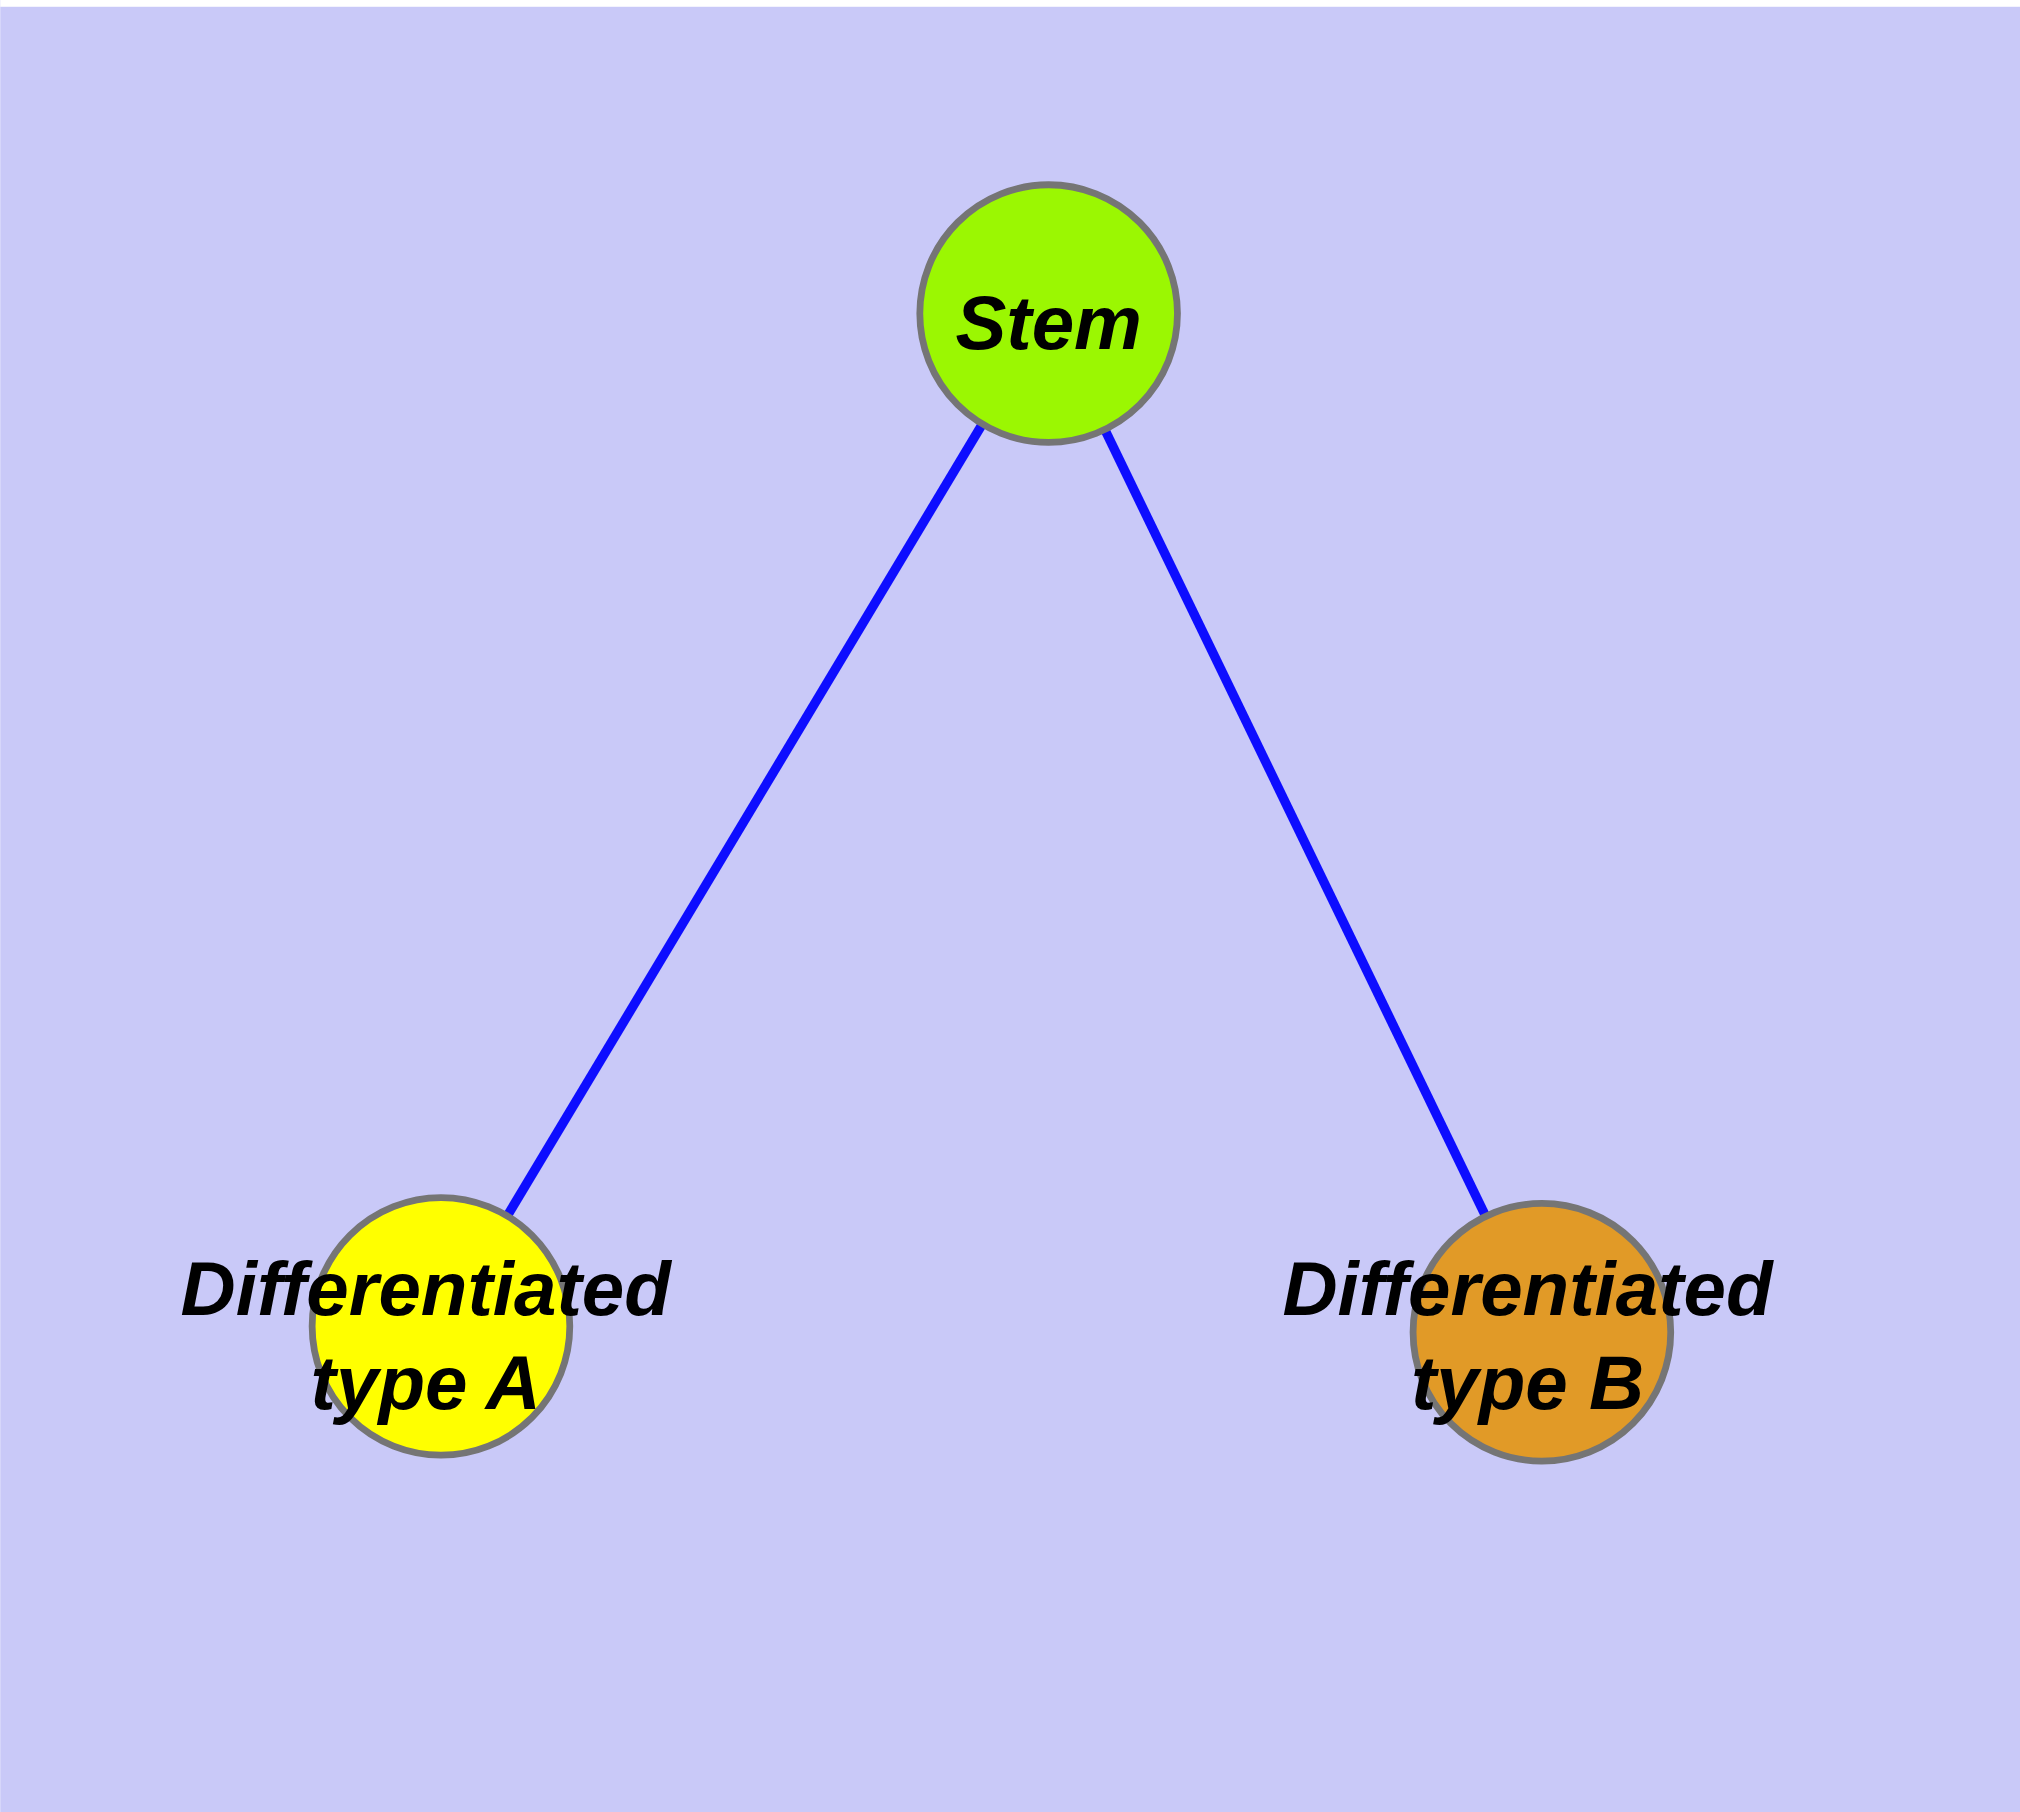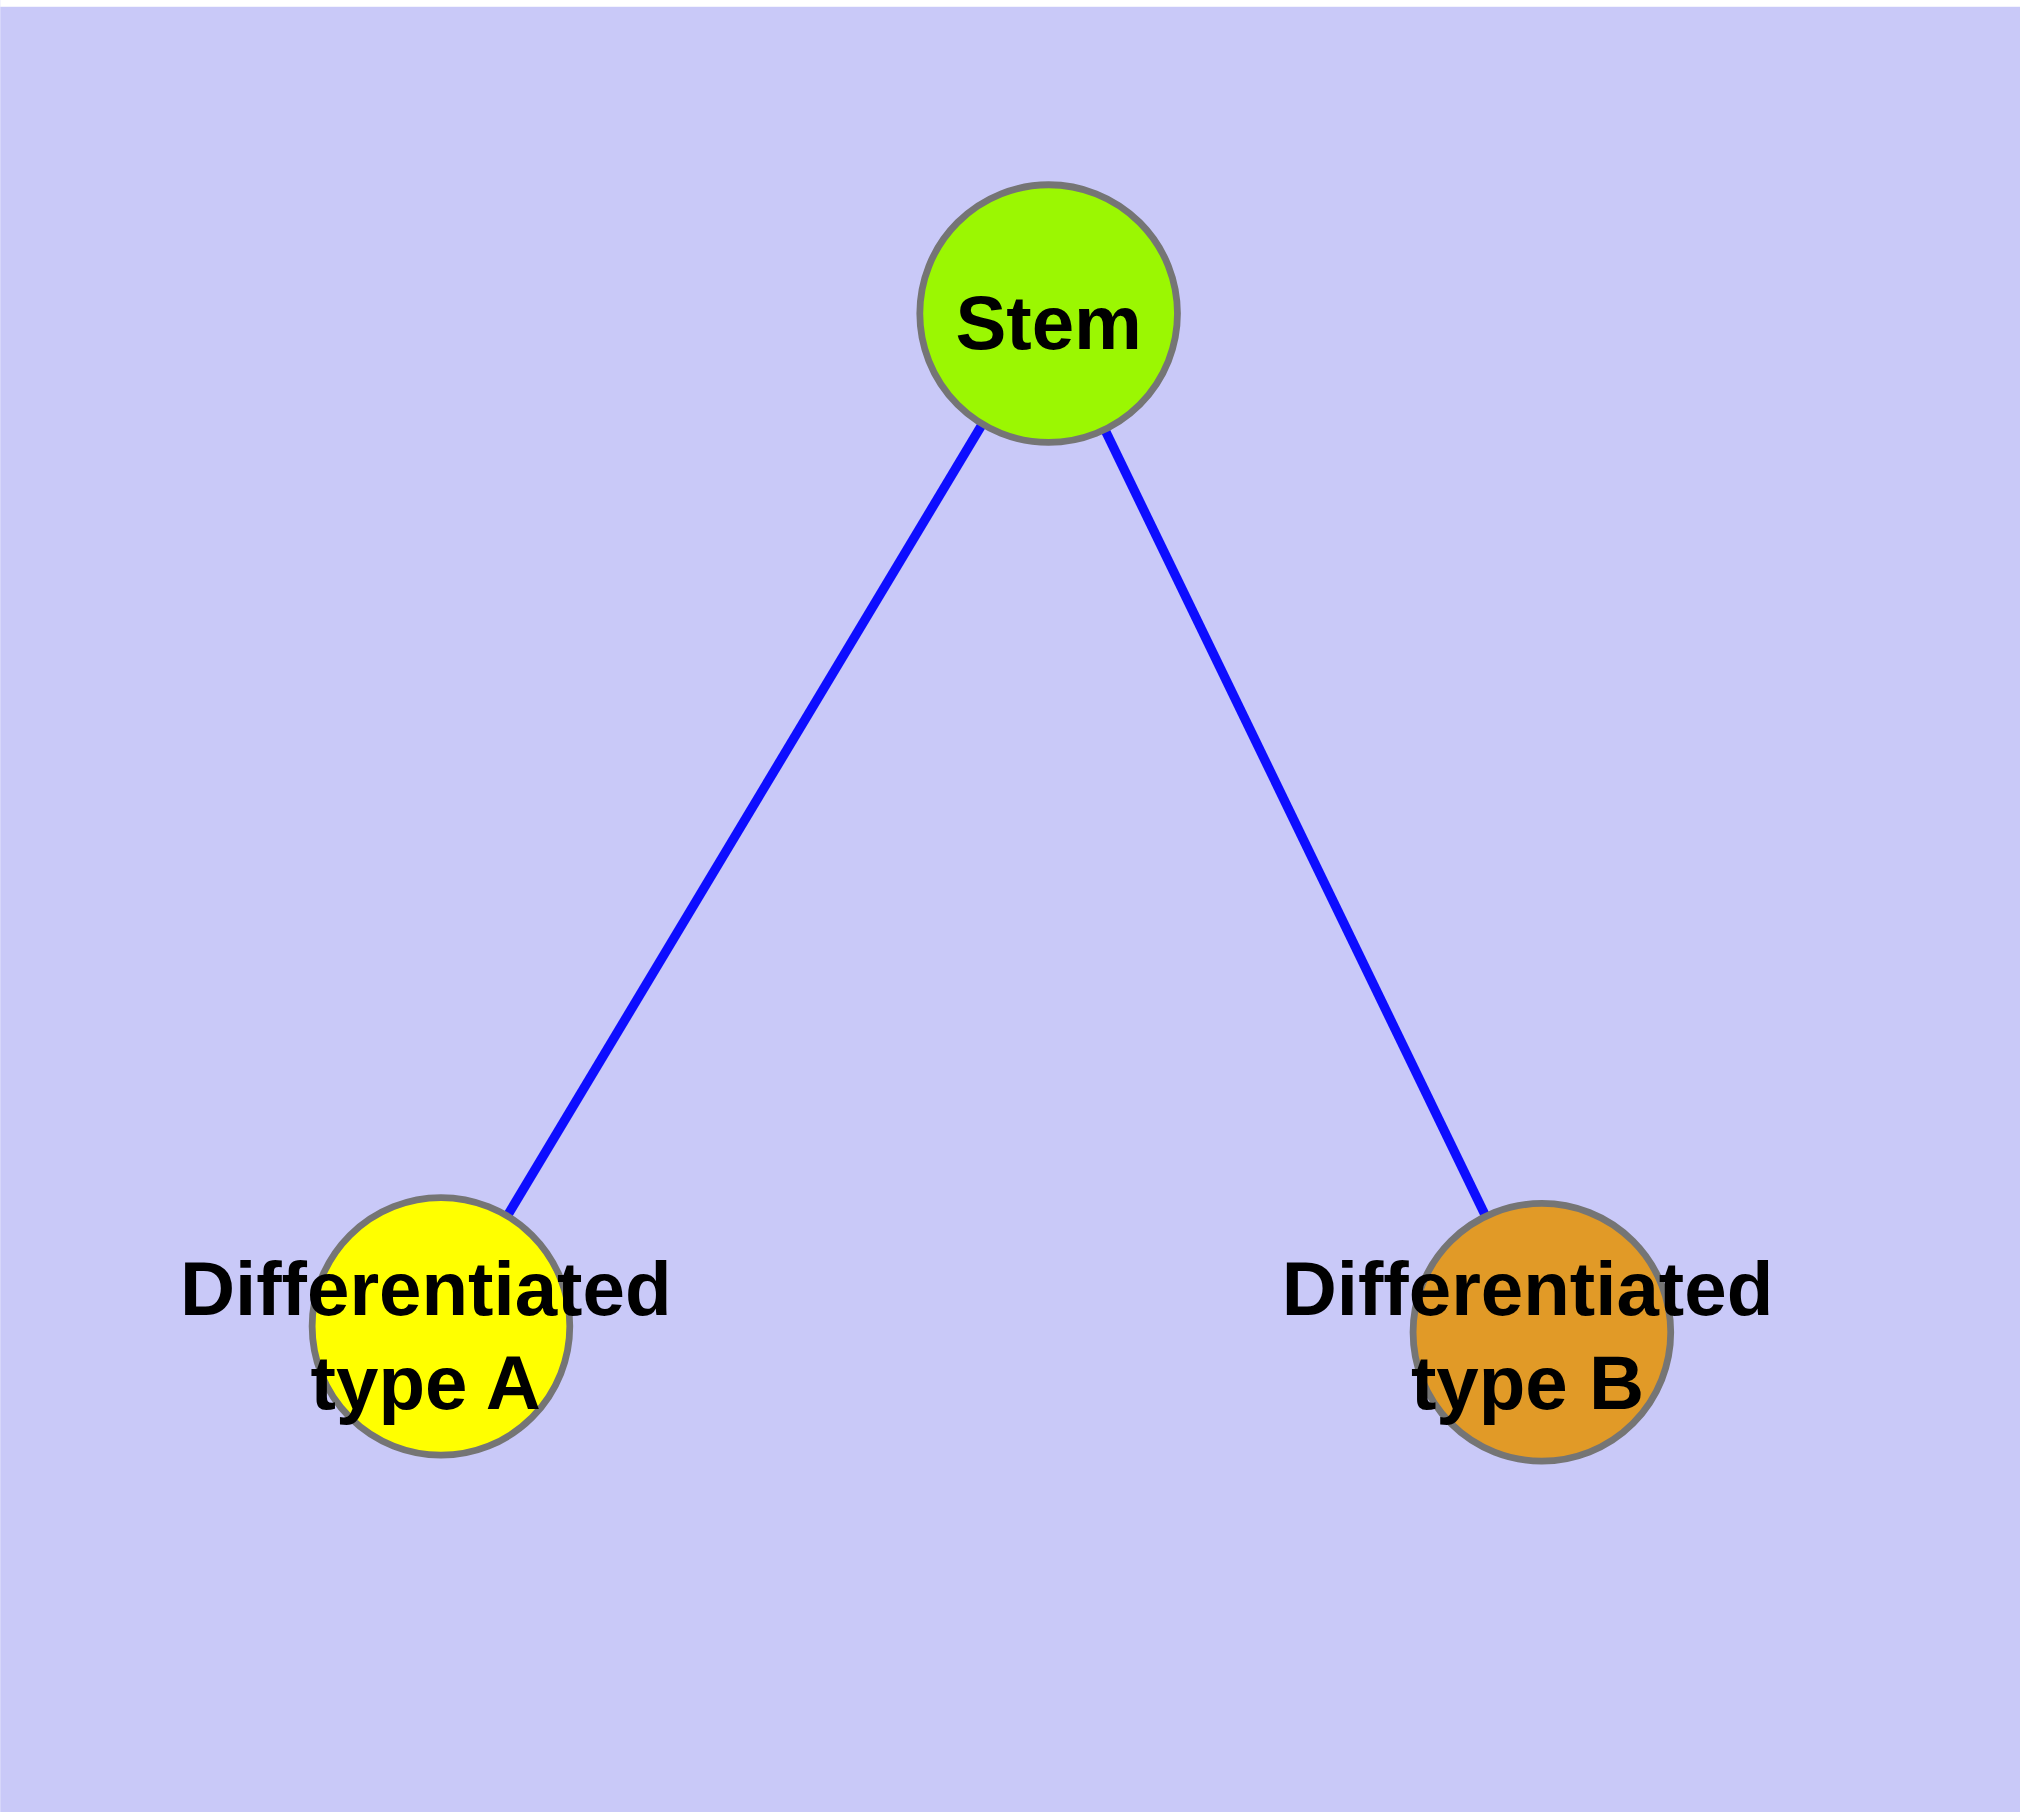--- a/index.html
+++ b/index.html
@@ -4,20 +4,21 @@
 <style>
   html, body {
     margin: 0;
     padding: 0;
     background: #ffffff;
   }
   .diagram-root {
     width: 1605px;
     height: 1812px;
     position: relative;
+    font-style: italic;
   }
   svg {
     display: block;
     width: 2021px;
     height: 1812px;
   }
   .node-circle {
     stroke-width: 8px;
   }
   .edge-line {

